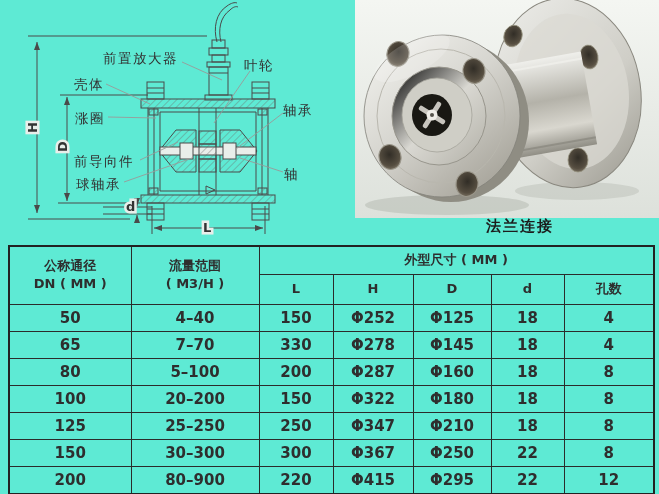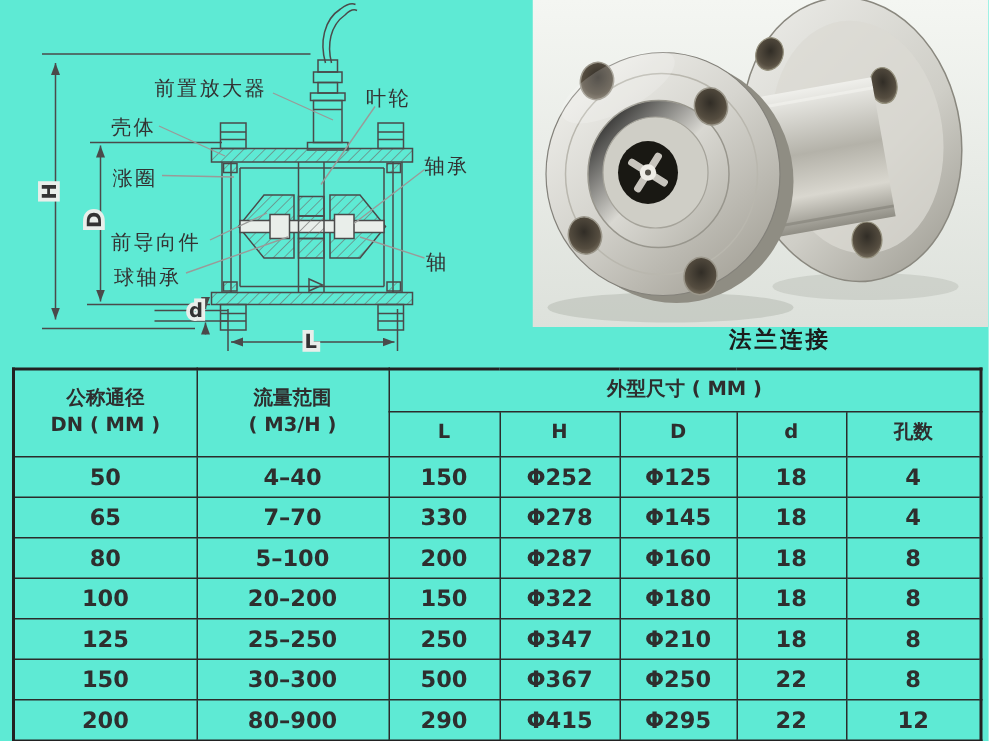--- a/index.html
+++ b/index.html
@@ -298,30 +298,30 @@
         <td>25–250</td>
         <td>250</td>
         <td>Φ347</td>
         <td>Φ210</td>
         <td>18</td>
         <td>8</td>
       </tr>
       <tr>
         <td>150</td>
         <td>30–300</td>
-        <td>500</td>
+        <td>300</td>
         <td>Φ367</td>
         <td>Φ250</td>
         <td>22</td>
         <td>8</td>
       </tr>
       <tr>
         <td>200</td>
         <td>80–900</td>
-        <td>290</td>
+        <td>220</td>
         <td>Φ415</td>
         <td>Φ295</td>
         <td>22</td>
         <td>12</td>
       </tr>
     </tbody>
   </table>
 </div>
 
 </body></html>

